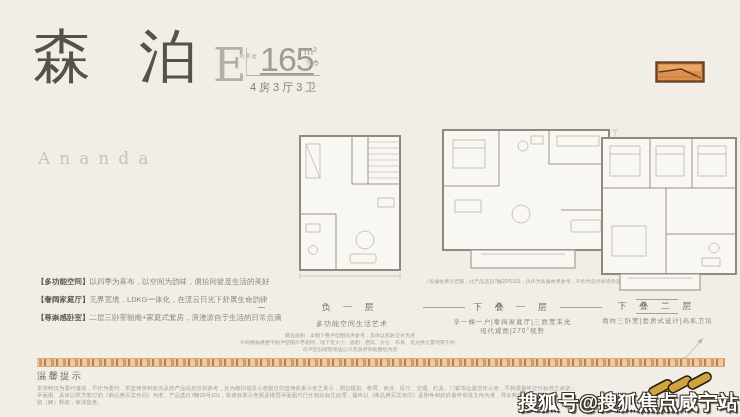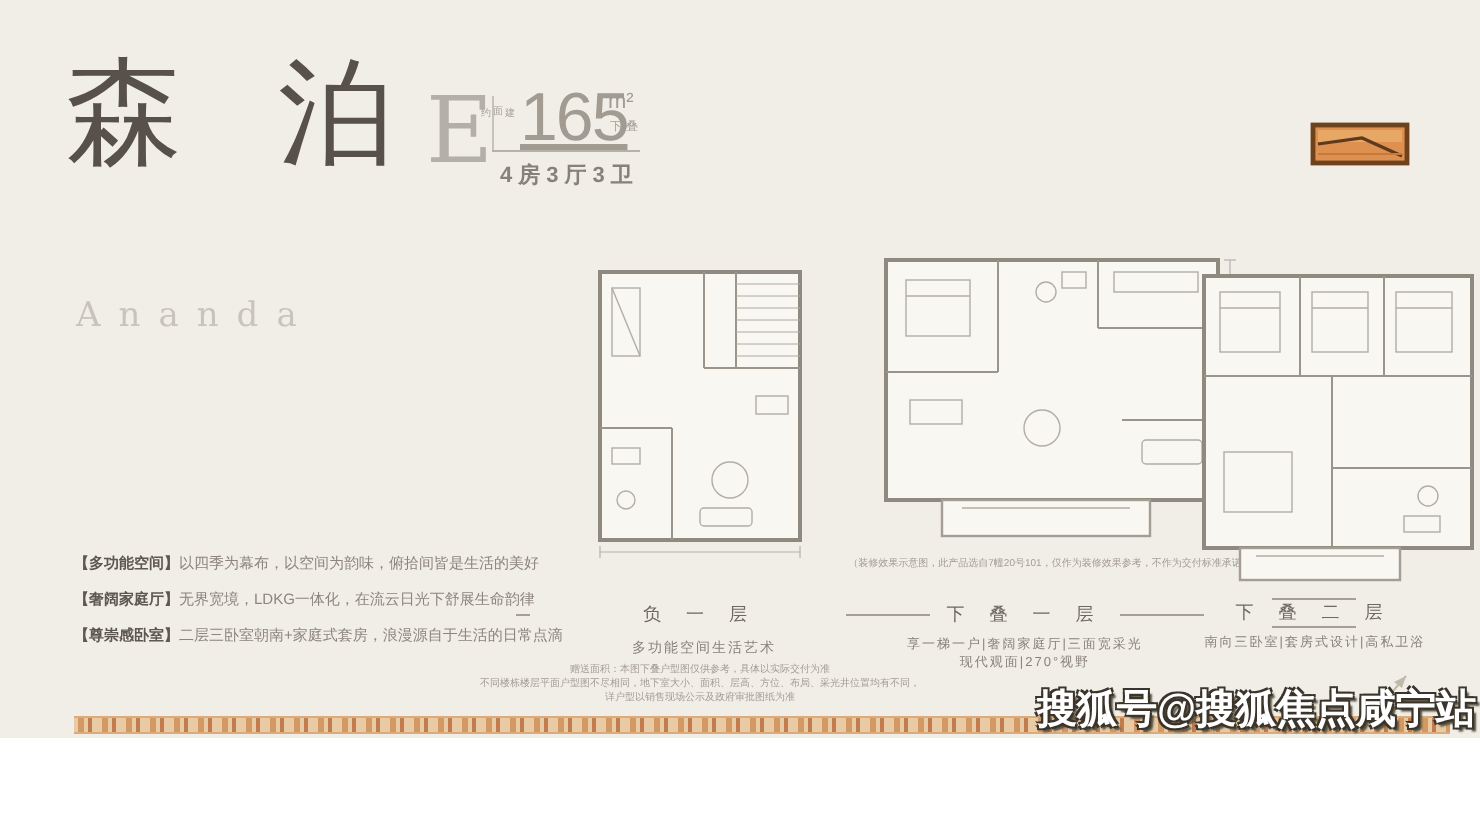--- a/index.html
+++ b/index.html
@@ -1,17 +1,17 @@
 <!DOCTYPE html>
 <html><head>
 <meta charset="utf-8">
 <style>
   html,body{margin:0;padding:0;}
   .canvas{
-    position:relative;width:740px;height:369px;overflow:hidden;
+    position:relative;width:740px;height:417px;overflow:hidden;
     background:#f1eee8;
     font-family:"Liberation Sans","DejaVu Sans",sans-serif;
   }
   
   .title{position:absolute;left:33px;top:22px;height:72px;
     font-family:"DejaVu Serif","Liberation Serif",serif;
     font-size:58px;line-height:68px;color:#57514a;}
   .title .ch{display:inline-block;}
   .title .ch+.ch{margin-left:48px;}
   .type-letter{position:absolute;left:213px;top:38px;
@@ -19,21 +19,21 @@
     font-size:46px;font-weight:400;color:#b5b0a7;}
   .spec-block{position:absolute;left:246px;top:44px;width:86px;}
   .spec-vline{position:absolute;left:0;top:4px;width:1px;height:28px;background:#c7c2ba;}
   .area-vertical{position:absolute;left:5px;top:5px;width:6px;
     font-size:5px;line-height:6px;color:#a8a29a;writing-mode:vertical-rl;text-orientation:upright;letter-spacing:1px;}
   .area-value{position:absolute;left:14px;top:-4px;
     font-size:34px;color:#a19b92;letter-spacing:-1px;font-weight:400;text-decoration:underline;}
   .area-unit{position:absolute;left:58px;top:1px;font-size:11px;color:#a19b92;}
   .area-tag{position:absolute;left:59px;top:15px;font-size:6px;color:#a8a29a;letter-spacing:2px;}
   .spec-rule{position:absolute;left:0;top:31px;width:74px;height:1px;background:#b7b1a8;}
-  .room-spec{position:absolute;left:4px;top:36px;font-size:11px;color:#87816f;color:#87817a;letter-spacing:3px;font-weight:bold;}
+  .room-spec{position:absolute;left:4px;top:36px;font-size:11px;color:#87816f;color:#87817a;letter-spacing:3px;}
   .slogan{position:absolute;left:34px;top:96px;font-size:18px;font-weight:bold;color:#4d473f;letter-spacing:2px;}
   .slogan .p2{margin-left:16px;}
   .brand-name{position:absolute;left:38px;top:148px;
     font-family:"DejaVu Serif","Liberation Serif",serif;
     font-size:17px;color:#c8c4bd;letter-spacing:9px;}
   
   .brand-logo{position:absolute;left:655px;top:61px;}
   
   .features{position:absolute;left:37px;top:273px;width:200px;}
   .feature{font-size:7.5px;line-height:18px;color:#8d857c;white-space:nowrap;}

